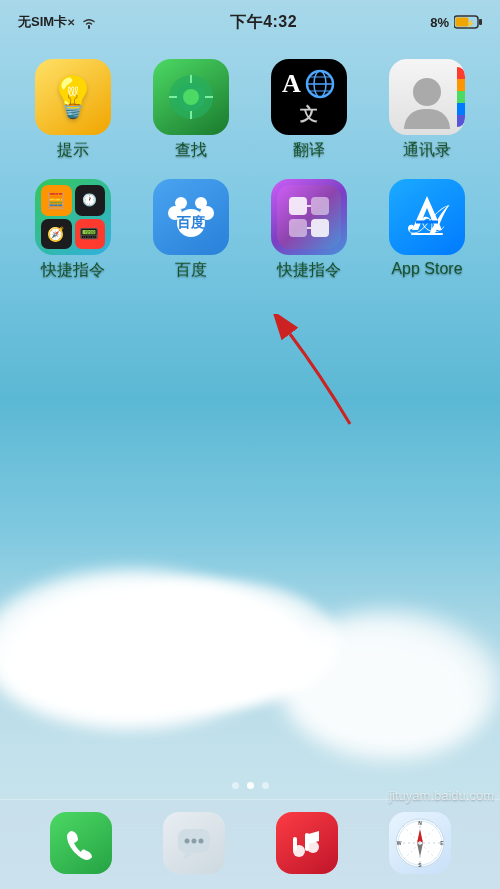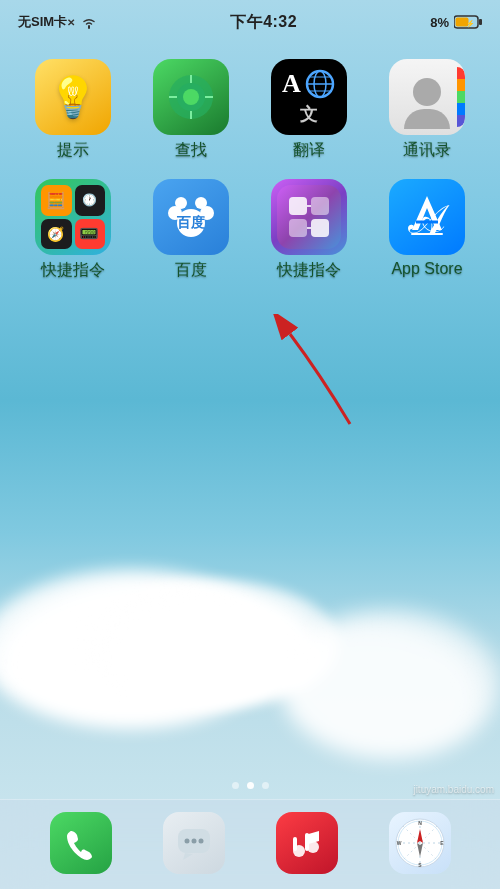--- a/index.html
+++ b/index.html
@@ -214,23 +214,23 @@
       display: flex; align-items: center; justify-content: center;
     }
     .dock-phone { background: linear-gradient(145deg, #4cd964, #25a244); }
     .dock-messages { background: linear-gradient(145deg, #e8eef2, #cdd8e0); }
     .dock-music { background: linear-gradient(145deg, #fc3c44, #c0152a); }
     .dock-safari { background: linear-gradient(145deg, #e8f4ff, #c8e0f8); }
 
     
     .watermark {
       position: absolute;
-      bottom: 94px;
+      bottom: 86px;
       right: 6px;
-      font-size: 10px;
+      font-size: 13px;
       color: rgba(255,255,255,0.6);
       z-index: 200;
       text-shadow: 0 1px 2px rgba(0,0,0,0.3);
     }
   </style>
 </head>
 <body>
 
 <div class="bg"></div>
 

